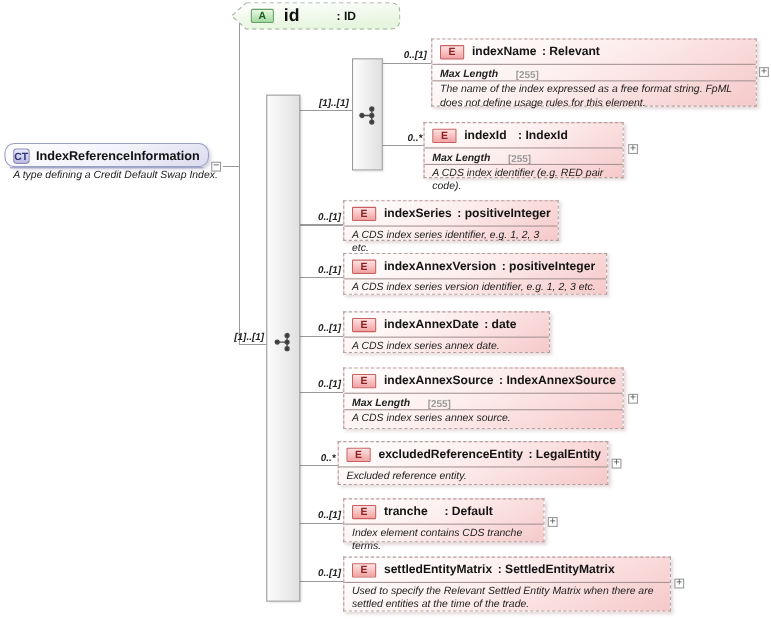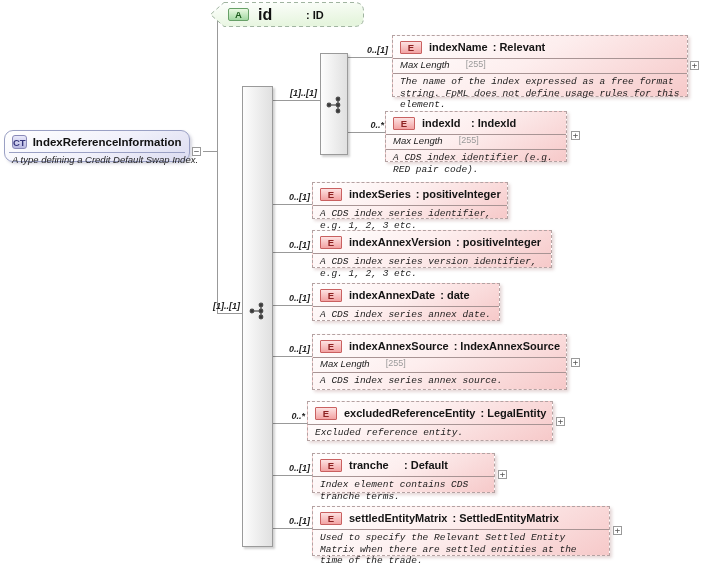--- a/index.html
+++ b/index.html
@@ -55,26 +55,26 @@
   }
   .el-head { display:flex; align-items:center; padding:0 6px 0 7px; height:22px; }
   .e-badge {
     display:inline-flex; align-items:center; justify-content:center; flex:none;
     width:22px; height:13px; font-size:9.5px; font-weight:bold; color:#8d2222;
     background:linear-gradient(#fde2e2,#f2a2a2); border:1px solid #c96060; border-radius:1px;
   }
   .el-name { font-size:11px; font-weight:bold; color:#141414; margin-left:7px; white-space:nowrap; }
   .el-type { font-size:11px; font-weight:bold; color:#141414; margin-left:5px; white-space:nowrap; }
   .nw44 { min-width:44px; } .nw50 { min-width:50px; }
-  .el-facet { display:flex; align-items:flex-start; height:15px; padding:0 7px;
-    border-top:1px solid #a89494; }
+  .el-facet { display:flex; align-items:flex-end; height:15px; padding:0 7px;
+    border-top:1px solid #a89494;font-weight:bold; }
   .facet-name { font-style:italic; font-size:9.5px; color:#222; }
   .facet-value { font-size:9px; color:#9a9a9a; margin-left:16px; }
   .el-desc { border-top:1px solid #a89494; font-style:italic; font-size:9.5px;
-    color:#1c1c1c; padding:2px 7px 2px 7px; line-height:11.5px;font-family:Liberation Mono, monospace; }
+    color:#1c1c1c; padding:2px 7px 2px 7px; line-height:11.5px; }
 
   
   .card { position:absolute; width:34px; text-align:right; font-size:9px;
     font-style:italic; font-weight:bold; color:#222; white-space:nowrap; }
 
   
   .handle {
     position:absolute; width:9px; height:9px; background:#fff; border:1px solid #9a9a9a;
     font-size:9px; line-height:7px; text-align:center; color:#555; cursor:pointer;
     font-family:"DejaVu Sans Mono",monospace;
@@ -97,21 +97,21 @@
       <line x1="273" y1="204.5" x2="312" y2="204.5"></line>
       <line x1="273" y1="252.5" x2="312" y2="252.5"></line>
       <line x1="273" y1="305.5" x2="312" y2="305.5"></line>
       <line x1="273" y1="356.5" x2="312" y2="356.5"></line>
       <line x1="273" y1="423.5" x2="307" y2="423.5"></line>
       <line x1="273" y1="475.5" x2="312" y2="475.5"></line>
       <line x1="273" y1="528.5" x2="312" y2="528.5"></line>
     </g>
   </svg>
 
-  <div class="ct-box" style="left:4px;top:130px;width:186px;height:32px;">
+  <div class="ct-box" style="left:4px;top:130px;width:186px;height:22px;">
     <div class="ct-head">
       <span class="ct-badge">CT</span>
       <span class="ct-title">IndexReferenceInformation</span>
     </div>
     <div class="ct-sep"></div>
     <div class="ct-desc">A type defining a Credit Default Swap Index.</div>
   </div>
   <div class="handle" style="left:192px;top:147px;">−</div>
 
   <div class="attr-wrap" style="left:210px;top:2px;width:154px;height:25px;">

